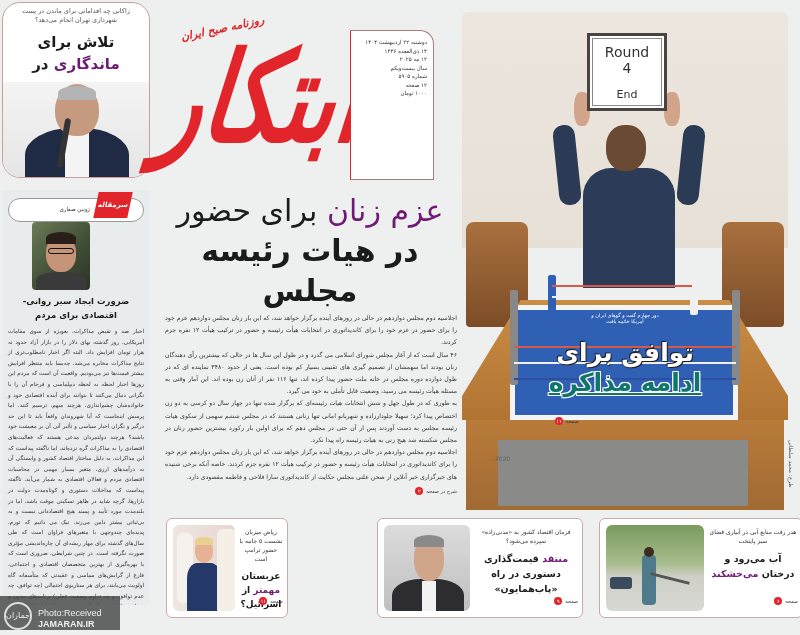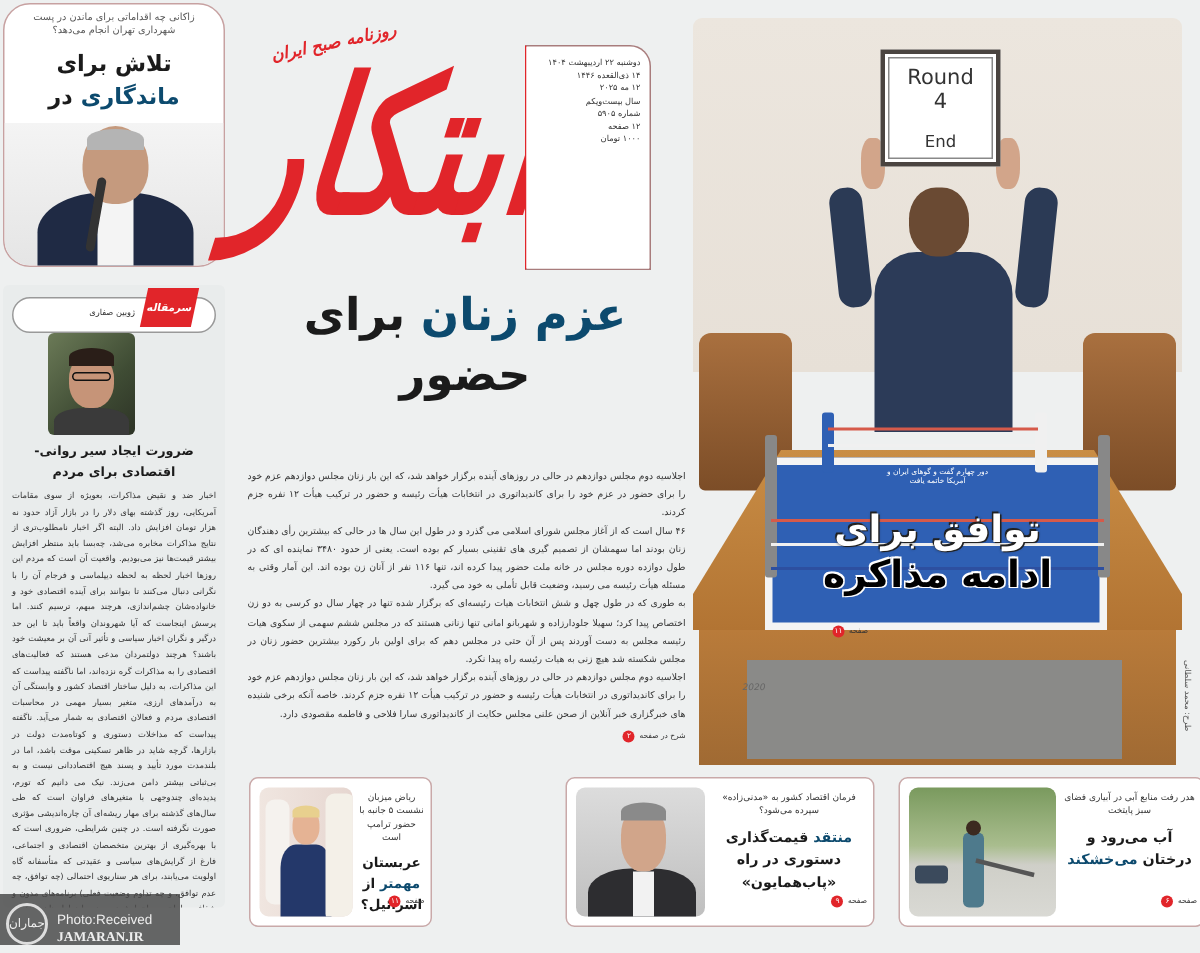--- a/index.html
+++ b/index.html
@@ -1,21 +1,21 @@
 <!DOCTYPE html>
 <html><head>
 <meta charset="utf-8">
 <style>
   * { box-sizing: border-box; margin: 0; padding: 0; }
   html, body { width: 800px; height: 635px; overflow: hidden; background: #eef0f0; }
   body { position: relative; font-family: "DejaVu Sans", sans-serif; color: #1b1b1b; }
   .abs { position: absolute; }
   .rtl { direction: rtl; text-align: right; }
   .card { background: #fff; border: 1px solid #c9a9a9; border-radius: 18px; }
-  .red { color: #0c4a6e; }
+  .red { color: #701a75; }
   .page-ref { display: flex; align-items: center; gap: 3px; font-size: 5px; color: #333; direction: rtl; }
   .page-ref .dot { width: 8px; height: 8px; border-radius: 50%; background: #e1252a; color: #fff; font-size: 5px; line-height: 8px; text-align: center; }
 
   
   #teaser-top { left: 2px; top: 2px; width: 148px; height: 176px; overflow: hidden; border-color:#c7a1a1; }
   #teaser-top .kicker { position:absolute; top:4px; right:6px; left:6px; font-size:6.5px; line-height:9px; color:#555; text-align:center; }
   #teaser-top .title { position:absolute; top:28px; right:6px; left:6px; font-size:15px; font-weight:bold; line-height:22px; text-align:center; }
   #teaser-top .ref { position:absolute; top:80px; right:8px; }
   #teaser-top .photo { position:absolute; left:0; right:0; bottom:0; height:95px;
     background: linear-gradient(180deg,#f4f4f4 0%,#e5e5e5 100%); }
@@ -27,21 +27,21 @@
   #logo { position:absolute; left: 8px; top: 8px; width: 180px; height: 170px; }
   #logo .main { position:absolute; left:0; top:28px; font-family:"DejaVu Serif", serif; font-weight:bold; font-style:italic; font-size:92px; color:#e1252a; line-height:1; transform: scaleY(1.35) skewX(-10deg); transform-origin: left top; letter-spacing:-6px; }
   #logo .sub { position:absolute; left:12px; top:14px; font-family:"DejaVu Serif", serif; font-style:italic; font-size:11px; color:#e1252a; font-weight:bold; transform: rotate(-12deg); }
   #infobox { position:absolute; left: 190px; top: 30px; width: 84px; height: 150px; border:1.5px solid #a87c7c; border-left-color:#e1252a; border-radius: 0 14px 0 0; background:#fff; }
   #infobox .line { font-size:5.5px; line-height:8.5px; color:#333; padding-right:6px; }
   #infobox .lines { padding-top:7px; }
 
   
   #headline { left: 160px; top: 185px; width: 300px; }
   #headline .kicker { font-size:8px; text-align:center; margin-top:8px; color:#222; }
-  #headline .h1 { font-size:30px; font-weight:700; text-align:center; line-height:40px; margin-top:6px; letter-spacing:-1px; }
+  #headline .h1 { font-size:30px; font-weight:400; text-align:center; line-height:40px; margin-top:6px; letter-spacing:-1px; }
   #headline .h2 { font-size:30px; font-weight:900; text-align:center; line-height:40px; letter-spacing:-1px; }
 
   
   #body-text { left: 165px; top: 312px; width: 292px; }
   #body-text p { font-size:6.2px; line-height:12.2px; color:#333; text-align:justify; }
   #body-text .ref { margin-top:4px; }
 
   
   #editorial { left: 2px; top: 190px; width: 148px; height: 415px; background:#e9ecec; border-radius:4px; overflow:hidden; }
   #editorial .band { position:absolute; top:8px; left:6px; right:6px; height:24px; border:1px solid #999; border-radius:12px; background:#fff; }
@@ -67,21 +67,21 @@
   .chair { position:absolute; background: linear-gradient(180deg,#a9703f,#7c4d27); border-radius:8px 8px 4px 4px; }
   #table-top { position:absolute; left:462px; top:300px; width:326px; height:120px; background: linear-gradient(180deg,#c98d45,#b27433); clip-path: polygon(18% 0,82% 0,100% 80%,100% 100%,0 100%,0 80%); }
   #table-body { position:absolute; left:466px; top:420px; width:318px; height:90px; background: linear-gradient(180deg,#b97b3a,#a06a33); }
   #table-shadow { position:absolute; left:498px; top:440px; width:250px; height:66px; background:#8a8a88; }
   #ring { position:absolute; left:510px; top:305px; width:228px; height:115px; background:#2f60b4; border:5px solid #f4f4f4; }
   .rope { position:absolute; height:2px; }
   .post { position:absolute; width:8px; background:#888; border-radius:2px; }
   #cover-small1 { position:absolute; left:640px; top:310px; font-size:5px; color:#fff; }
   #cover-title { position:absolute; left:520px; top:338px; width:210px; text-align:center; }
   #cover-title .t1 { font-size:25px; font-weight:900; color:#fff; text-shadow: 0 0 2px #222, 1px 1px 0 #222, -1px -1px 0 #222; line-height:30px; }
-  #cover-title .t2 { font-size:25px; font-weight:900; color:#000000; text-shadow: 1px 1px 0 #fff, -1px -1px 0 #fff, 1px -1px 0 #fff, -1px 1px 0 #fff; line-height:30px; }
+  #cover-title .t2 { font-size:25px; font-weight:900; color:#0f766e; text-shadow: 1px 1px 0 #fff, -1px -1px 0 #fff, 1px -1px 0 #fff, -1px 1px 0 #fff; line-height:30px;text-decoration:underline; }
   #cover-ref { position:absolute; left:555px; top:417px; }
   #cover-credit { position:absolute; left:788px; top:440px; font-size:5.5px; color:#555; writing-mode: vertical-rl; }
   #cover-sig { position:absolute; left:495px; top:455px; font-size:6px; color:#666; font-style:italic; }
 
   
   .bt { position:absolute; top:518px; height:100px; background:#fff; border:1px solid #c9a9a9; border-radius:6px; overflow:hidden; }
   .bt .img { position:absolute; top:6px; bottom:6px; border-radius:6px; overflow:hidden; }
   .bt .txt { position:absolute; top:8px; bottom:6px; text-align:center; }
   .bt .kick { font-size:6px; line-height:9px; color:#333; }
   .bt .tit { font-size:11.5px; font-weight:bold; line-height:18px; margin-top:6px; }
@@ -123,20 +123,21 @@
       <div class="line">۱۲ صفحه</div>
       <div class="line">۱۰۰۰ تومان</div>
     </div>
   </div>
 </div>
 
 <div id="headline" class="abs rtl">
   <div class="h1">
     <span class="red">عزم زنان</span><span> برای حضور</span>
   </div>
+  <div class="h2">در هیات رئیسه مجلس</div>
 </div>
 
 <div id="body-text" class="abs rtl">
   <p>اجلاسیه دوم مجلس دوازدهم در حالی در روزهای آینده برگزار خواهد شد، که این بار زنان مجلس دوازدهم عزم خود را برای حضور در عزم خود را برای کاندیداتوری در انتخابات هیأت رئیسه و حضور در ترکیب هیأت ۱۲ نفره جزم کردند.</p>
   <p>۴۶ سال است که از آغاز مجلس شورای اسلامی می گذرد و در طول این سال ها در حالی که بیشترین رأی دهندگان زنان بودند اما سهمشان از تصمیم گیری های تقنینی بسیار کم بوده است. یعنی از حدود ۳۴۸۰ نماینده ای که در طول دوازده دوره مجلس در خانه ملت حضور پیدا کرده اند، تنها ۱۱۶ نفر از آنان زن بوده اند. این آمار وقتی به مسئله هیأت رئیسه می رسید، وضعیت قابل تأملی به خود می گیرد.</p>
   <p>به طوری که در طول چهل و شش انتخابات هیات رئیسه‌ای که برگزار شده تنها در چهار سال دو کرسی به دو زن اختصاص پیدا کرد؛ سهیلا جلودارزاده و شهربانو امانی تنها زنانی هستند که در مجلس ششم سهمی از سکوی هیات رئیسه مجلس به دست آوردند پس از آن حتی در مجلس دهم که برای اولین بار رکورد بیشترین حضور زنان در مجلس شکسته شد هیچ زنی به هیات رئیسه راه پیدا نکرد.</p>
   <p>اجلاسیه دوم مجلس دوازدهم در حالی در روزهای آینده برگزار خواهد شد، که این بار زنان مجلس دوازدهم عزم خود را برای کاندیداتوری در انتخابات هیأت رئیسه و حضور در ترکیب هیأت ۱۲ نفره جزم کردند. خاصه آنکه برخی شنیده های خبرگزاری خبر آنلاین از صحن علنی مجلس حکایت از کاندیداتوری سارا فلاحی و فاطمه مقصودی دارد.</p>
   <div class="ref page-ref">
     <span>شرح در صفحه</span>
     <span class="dot">۲</span>
@@ -154,21 +155,21 @@
     <div style="position:absolute; left:4px; top:50px; width:50px; height:22px; background:#3a3a3a; border-radius:40% 40% 0 0;"></div>
   </div>
   <div class="title">ضرورت ایجاد سیر روانی-اقتصادی برای مردم</div>
   <div class="text">اخبار ضد و نقیض مذاکرات، بعویژه از سوی مقامات آمریکایی، روز گذشته بهای دلار را در بازار آزاد حدود نه هزار تومان افزایش داد. البته اگر اخبار نامطلوب‌تری از نتایج مذاکرات مخابره می‌شد، چه‌بسا باید منتظر افزایش بیشتر قیمت‌ها نیز می‌بودیم. واقعیت آن است که مردم این روزها اخبار لحظه به لحظه دیپلماسی و فرجام آن را با نگرانی دنبال می‌کنند تا بتوانند برای آینده اقتصادی خود و خانواده‌شان چشم‌اندازی، هرچند مبهم، ترسیم کنند. اما پرسش اینجاست که آیا شهروندان واقعاً باید تا این حد درگیر و نگران اخبار سیاسی و تأثیر آنی آن بر معیشت خود باشند؟ هرچند دولتمردان مدعی هستند که فعالیت‌های اقتصادی را به مذاکرات گره نزده‌اند، اما ناگفته پیداست که این مذاکرات، به دلیل ساختار اقتصاد کشور و وابستگی آن به درآمدهای ارزی، متغیر بسیار مهمی در محاسبات اقتصادی مردم و فعالان اقتصادی به شمار می‌آید. ناگفته پیداست که مداخلات دستوری و کوتاه‌مدت دولت در بازارها، گرچه شاید در ظاهر تسکینی موقت باشد، اما در بلندمدت مورد تأیید و پسند هیچ اقتصاددانی نیست و به بی‌ثباتی بیشتر دامن می‌زند. نیک می دانیم که تورم، پدیده‌ای چندوجهی با متغیرهای فراوان است که طی سال‌های گذشته برای مهار ریشه‌ای آن چاره‌اندیشی مؤثری صورت نگرفته است. در چنین شرایطی، ضروری است که با بهره‌گیری از بهترین متخصصان اقتصادی و اجتماعی، فارغ از گرایش‌های سیاسی و عقیدتی که متأسفانه گاه اولویت می‌یابند، برای هر سناریوی احتمالی (چه توافق، چه عدم توافق، و چه تداوم وضعیت فعلی) برنامه‌های مدون و شفافی طراحی و اجرا شود. مردم باید اطمینان یابند که دولت و نظام اقتصادی کشور، سازوکارهایی برای به حداقل رساندن تأثیر نوسانات سیاسی بر زندگی و معیشت اقتصادی‌شان در نظر گرفته است.</div>
 </div>
 
 <div id="watermark" class="abs">
   <div class="logo">جماران</div>
   <div class="txt">
     <div>Photo:Received</div>
-    <div style="font-weight:bold;font-family:Liberation Serif, serif;">JAMARAN.IR</div>
+    <div style="font-weight:bold;">JAMARAN.IR</div>
   </div>
 </div>
 
 <div>
   <div id="cover-bg"></div>
   <div class="chair" style="left:466px; top:222px; width:62px; height:105px;"></div>
   <div class="chair" style="left:722px; top:222px; width:62px; height:105px;"></div>
   <div id="man-torso"></div>
   <div class="arm" style="left:556px; top:125px; width:22px; height:80px; border-radius:10px; transform:rotate(-6deg);"></div>
   <div class="arm" style="left:680px; top:125px; width:22px; height:80px; border-radius:10px; transform:rotate(6deg);"></div>

